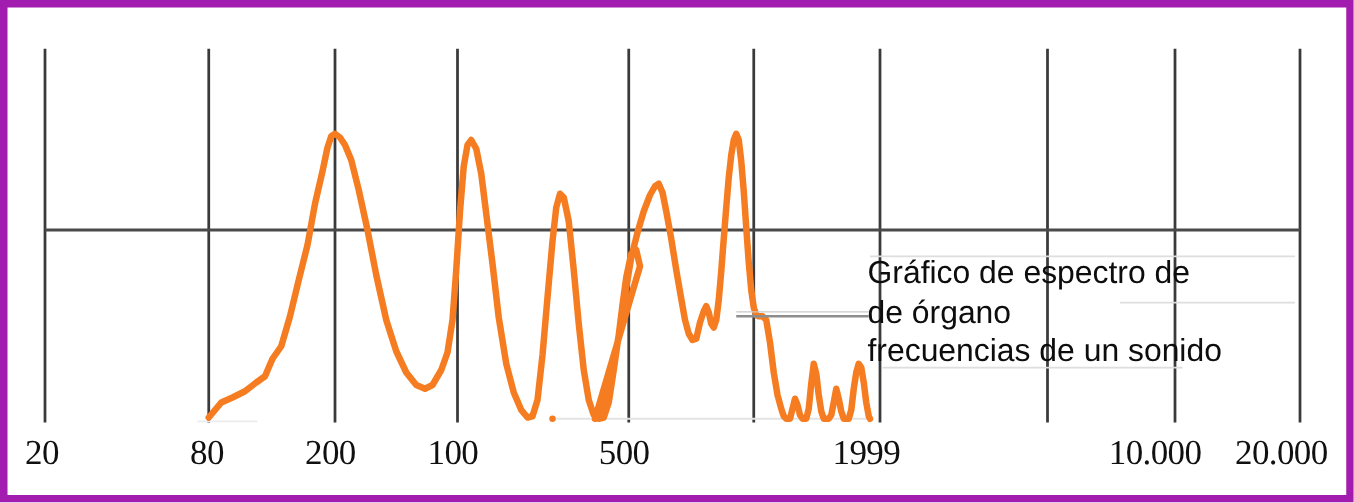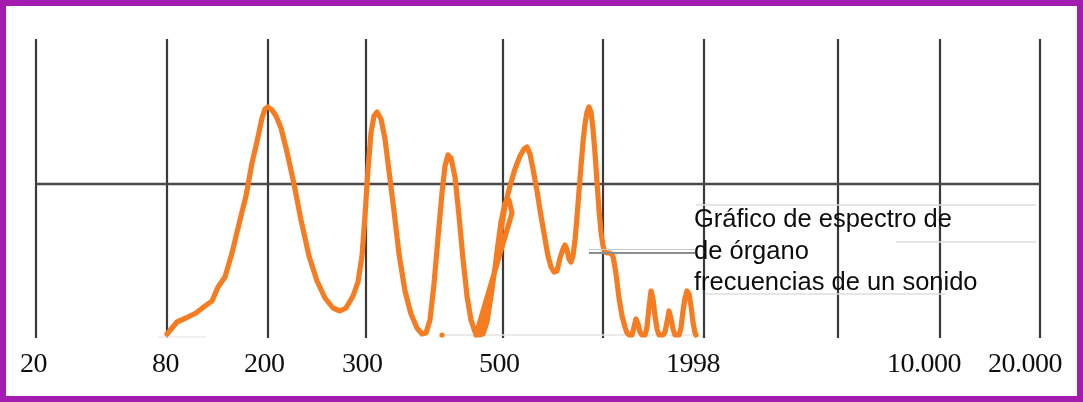--- a/index.html
+++ b/index.html
@@ -136,19 +136,19 @@
 
   <div id="callout">
     <span class="cline">Gráfico de espectro de</span>
     <span class="cline">de órgano</span>
     <span class="cline">frecuencias de un sonido</span>
   </div>
 
   <div class="xtick" style="left:14px">20</div>
   <div class="xtick" style="left:146px">80</div>
   <div class="xtick" style="left:238px">200</div>
-  <div class="xtick" style="left:336px">300</div>
+  <div class="xtick" style="left:336px">100</div>
   <div class="xtick" style="left:473px">500</div>
-  <div class="xtick" style="left:660px">1998</div>
+  <div class="xtick" style="left:660px">1999</div>
   <div class="xtick" style="left:881px">10.000</div>
   <div class="xtick" style="left:982px">20.000</div>
 
 </div>
 
 </body></html>

